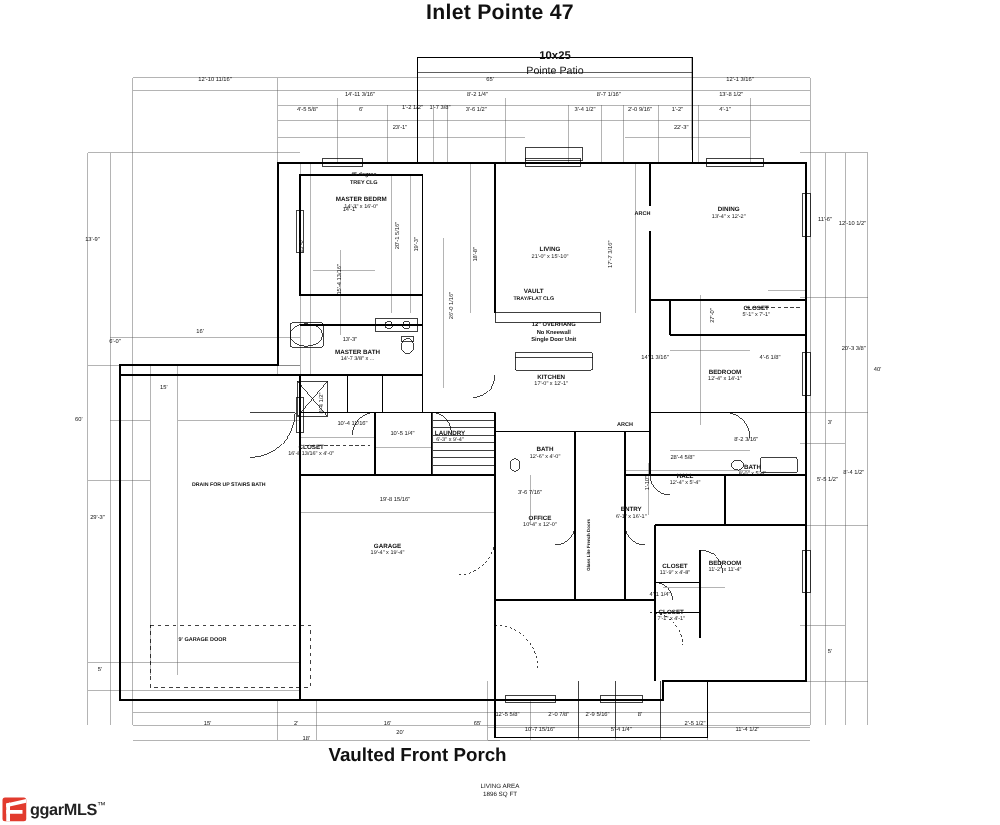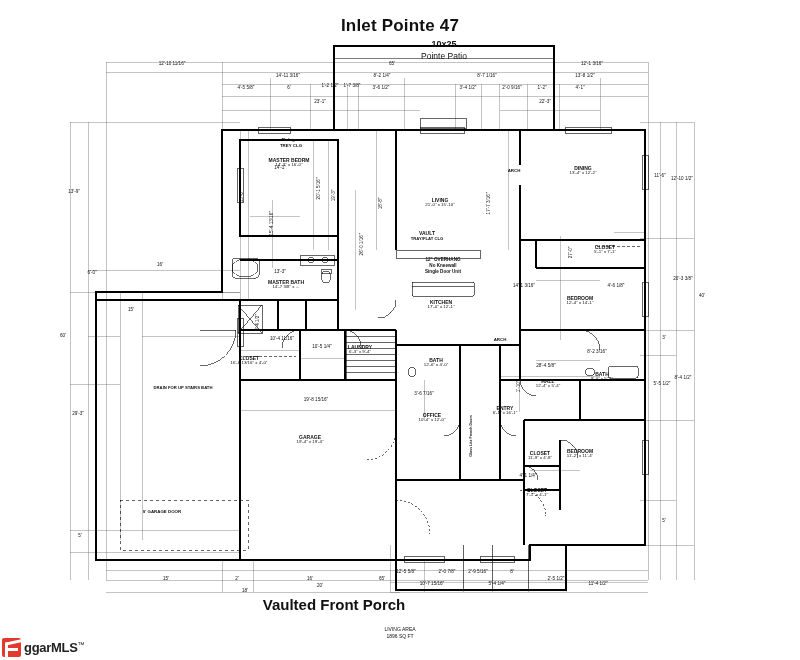--- a/index.html
+++ b/index.html
@@ -21,21 +21,21 @@
     width: 800px;
     height: 660px;
   }
   .ttl {
     position: absolute;
     text-align: center;
     font-weight: bold;
     color: #111;
   }
   #title-main {
-    left: 0; top: 16px; width: 800px;
+    left: 0; top: 0; width: 800px;
     font-size: 17px;
     letter-spacing: 0.2px;
   }
   #title-bottom {
     left: 0; top: 596px; width: 668px;
     font-size: 15px;
   }
   .lbl {
     position: absolute;
     text-align: center;

